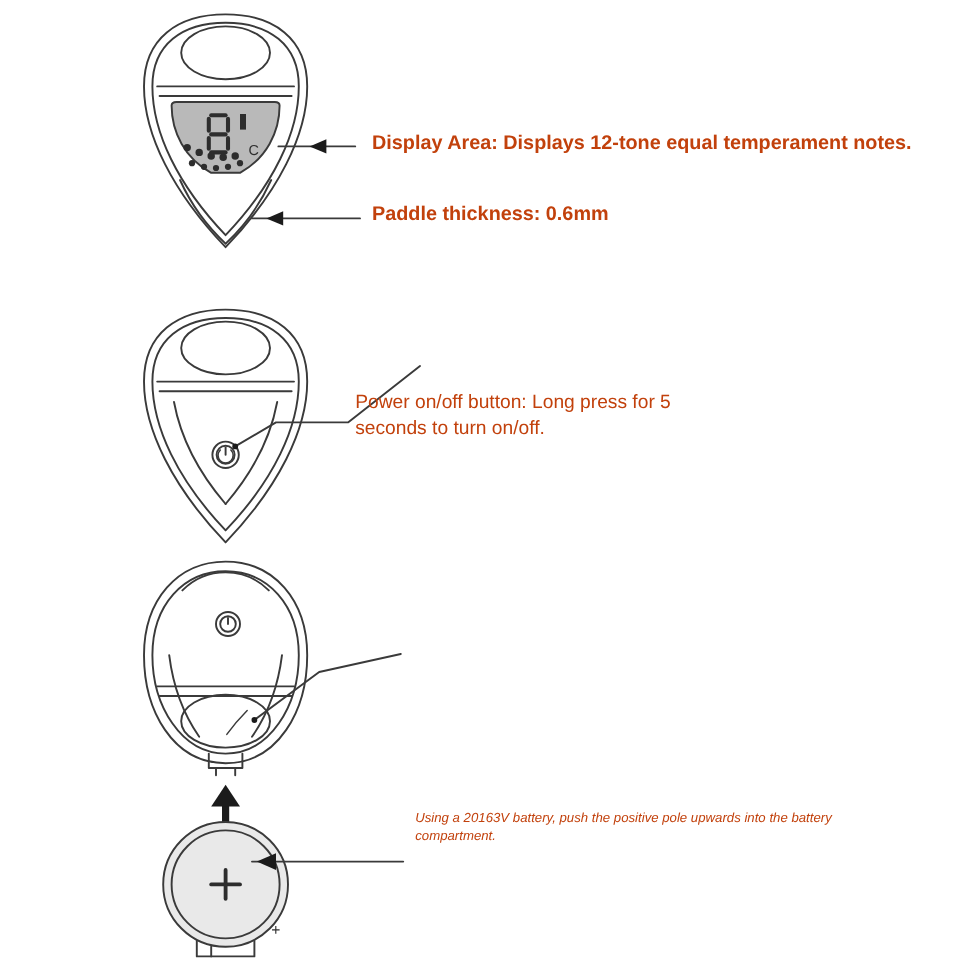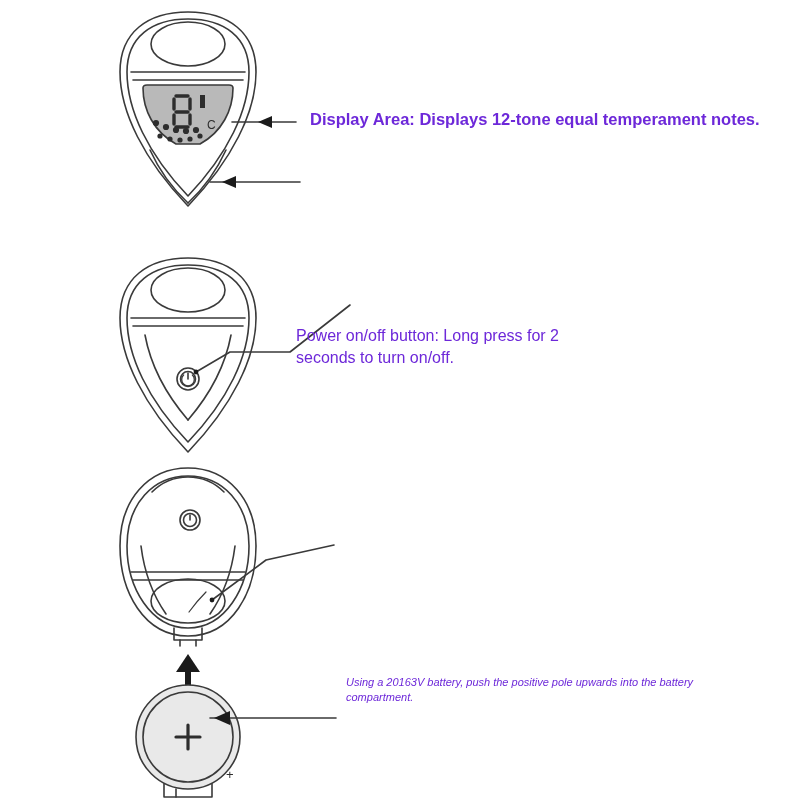--- a/index.html
+++ b/index.html
@@ -17,21 +17,21 @@
   }
   .svg-layer {
     position: absolute;
     left: 0;
     top: 0;
     width: 800px;
     height: 800px;
   }
   .callout {
     position: absolute;
-    color: #6d28d9;
+    color: #c2410c;
     line-height: 1.35;
   }
   .callout-1 {
     left: 310px;
     top: 108px;
     width: 490px;
     font-size: 16.5px;
     font-weight: bold;
   }
   .callout-2 {
@@ -201,19 +201,20 @@
       <g>
         <line x1="210" y1="718" x2="336" y2="718"></line>
         <polygon points="214,718 230,711 230,725" fill="#1b1b1b" stroke="none"></polygon>
       </g>
 
     </g>
   </svg>
 
   <div class="callout callout-1">Display Area: Displays 12-tone equal temperament notes.</div>
 
-
-  <div class="callout callout-3">Power on/off button: Long press for 2 seconds to turn on/off.</div>
+  <div class="callout callout-2">Paddle thickness: 0.6mm</div>
+
+  <div class="callout callout-3">Power on/off button: Long press for 5 seconds to turn on/off.</div>
 
 
   <div class="callout callout-5">Using a 20163V battery, push the positive pole upwards into the battery compartment.</div>
 
 </div>
 
 </body></html>

